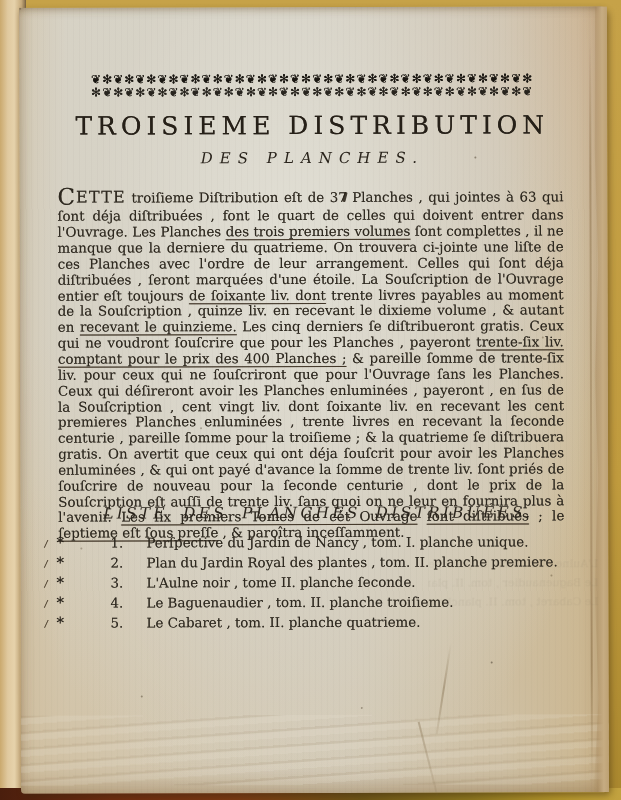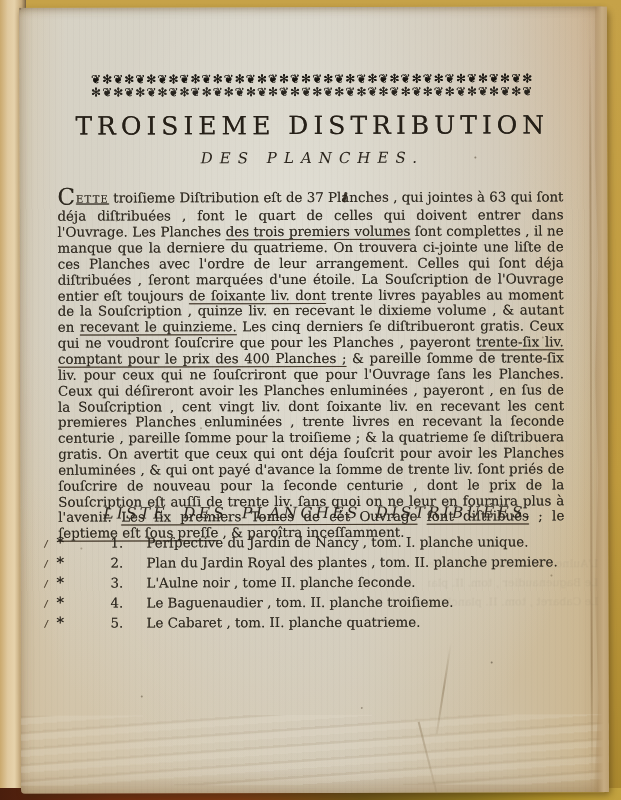--- a/index.html
+++ b/index.html
@@ -70,21 +70,21 @@
   .headband .row2{opacity:.93;}
   .page-title{position:absolute;left:40px;top:104px;width:506px;text-align:center;
      font-size:25px;letter-spacing:5px;color:#262018;white-space:nowrap;
      text-shadow:0 0 .5px rgba(30,24,16,.8);}
   .page-subtitle{position:absolute;left:40px;top:142px;width:506px;text-align:center;
      font-style:italic;font-size:15px;letter-spacing:7px;color:#2a241c;white-space:nowrap;}
   .body-par{position:absolute;left:38px;top:165px;width:506px;
      font-size:13.4px;line-height:15.85px;text-align:justify;color:#2e2920;
      text-shadow:0 0 .4px rgba(40,32,22,.55);}
   .dc{font-size:23px;line-height:1;vertical-align:-2px;letter-spacing:1px;}
-  .sc{font-size:10px;letter-spacing:1.2px;text-decoration:underline;}
+  .sc{font-size:16px;letter-spacing:1.2px;}
   .u{text-decoration:underline;text-decoration-thickness:1.25px;
      text-underline-offset:2.6px;text-decoration-color:rgba(56,43,28,.85);}
   .list-heading{position:absolute;left:78px;top:497px;width:440px;text-align:center;
      font-style:italic;font-size:15.5px;letter-spacing:3.2px;word-spacing:7px;
      color:#2a241c;white-space:nowrap;}
   .plate-list{position:absolute;left:24px;top:526px;width:520px;}
   .plate-row{display:flex;align-items:baseline;height:20px;font-size:13.4px;
      text-shadow:0 0 .4px rgba(40,32,22,.5);}
   .tick{width:12px;font-size:10px;color:rgba(72,56,38,.8);transform:rotate(8deg);
      font-family:"DejaVu Sans", sans-serif;}

